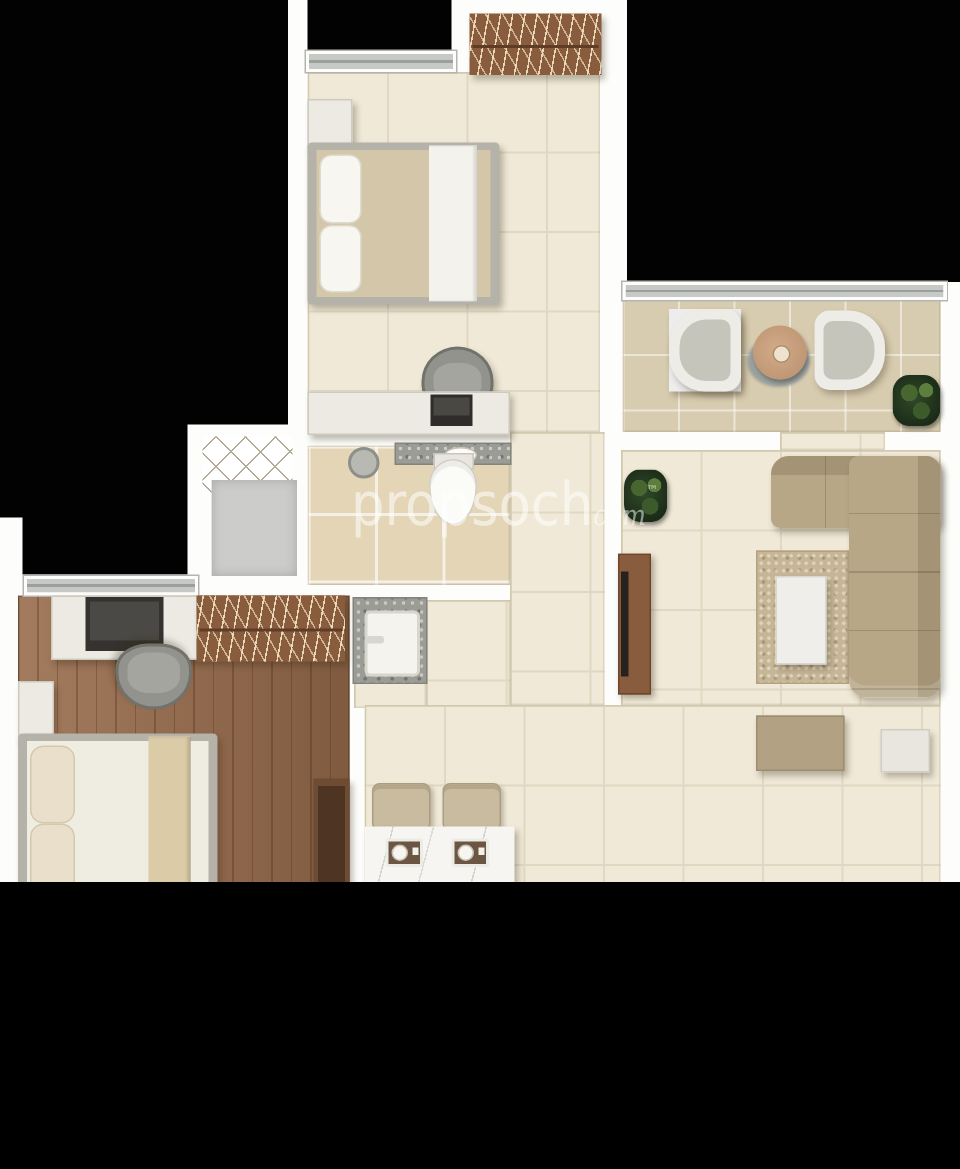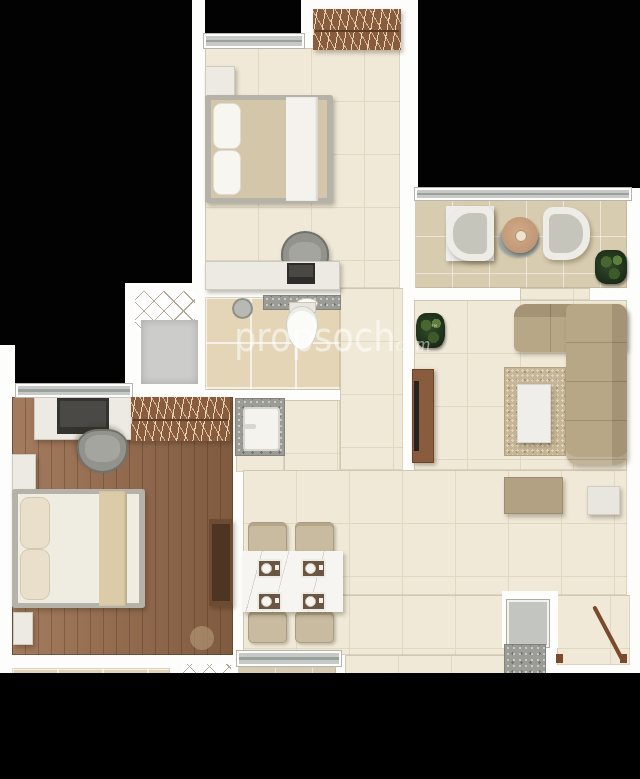--- a/index.html
+++ b/index.html
@@ -1,16 +1,16 @@
 <!DOCTYPE html>
 <html><head>
 <meta charset="utf-8">
 <style>
   html,body{margin:0;padding:0;background:#000;}
-  #stage{position:relative;width:640px;height:673px;background:#020202;overflow:hidden;
+  #stage{position:relative;width:640px;height:588px;background:#020202;overflow:hidden;
          font-family:"DejaVu Sans",sans-serif;}
   .abs{position:absolute;}
   .wall{background:#fdfdfb;}
   .void{background:#020202;}
   .floor-cream{background-color:#f0e9d7;
     background-image:linear-gradient(to right,#e0d8c1 1px,transparent 1px),
                      linear-gradient(to bottom,#e0d8c1 1px,transparent 1px);
     background-size:53px 53px;box-shadow:inset 0 0 0 1px rgba(160,150,125,.25);}
   .floor-bath{background-color:#e3d5b6;
     background-image:linear-gradient(to right,rgba(255,255,255,.65) 2px,transparent 2px),

